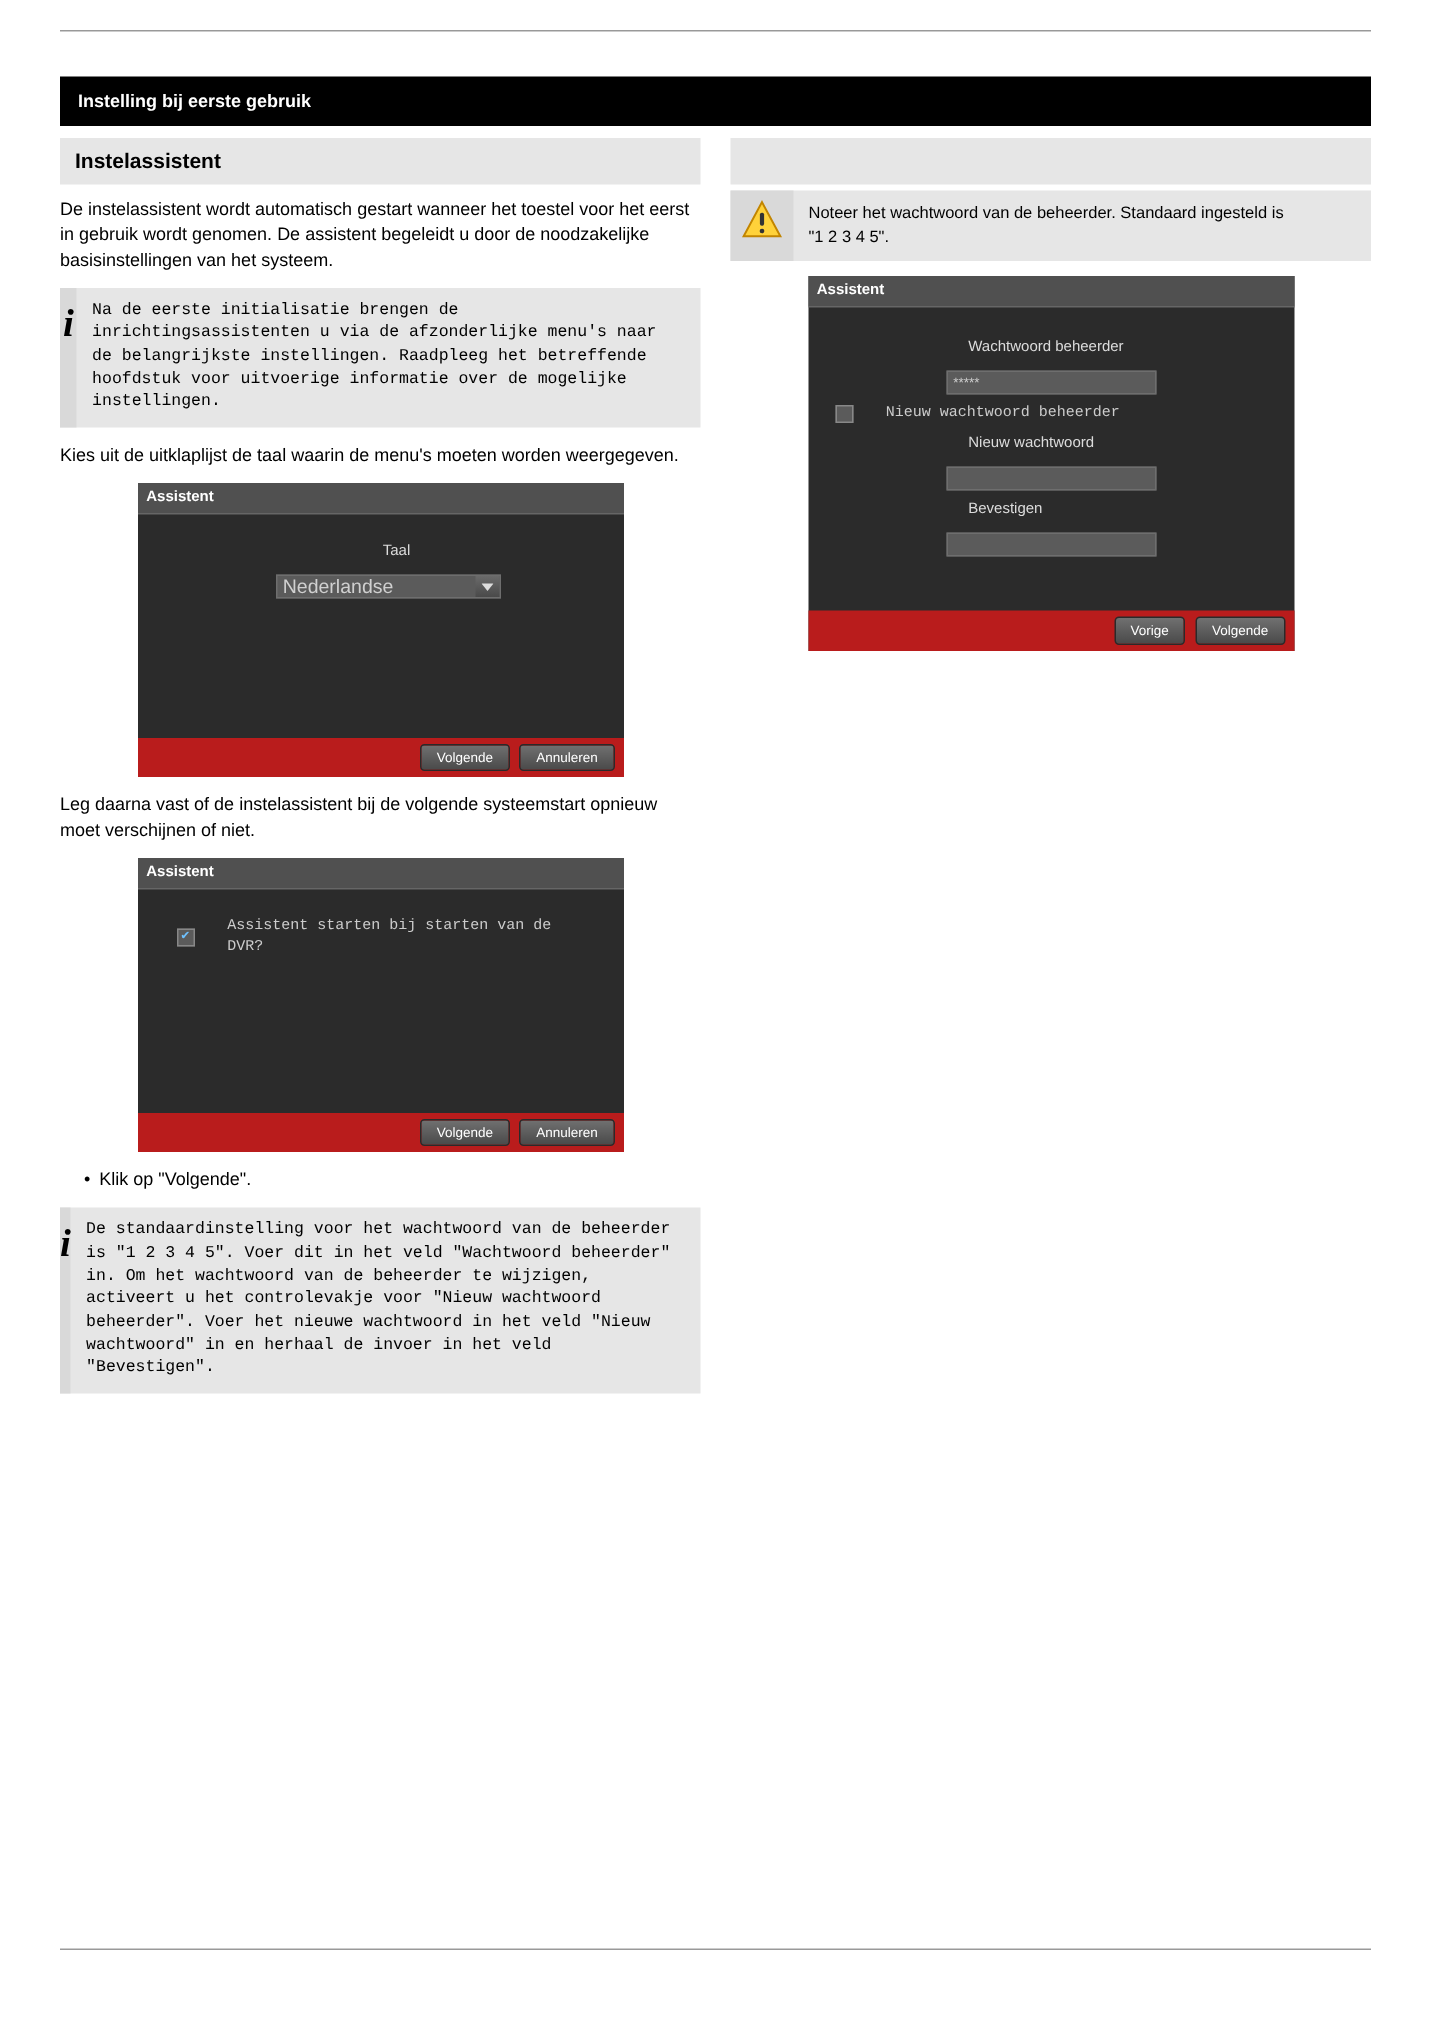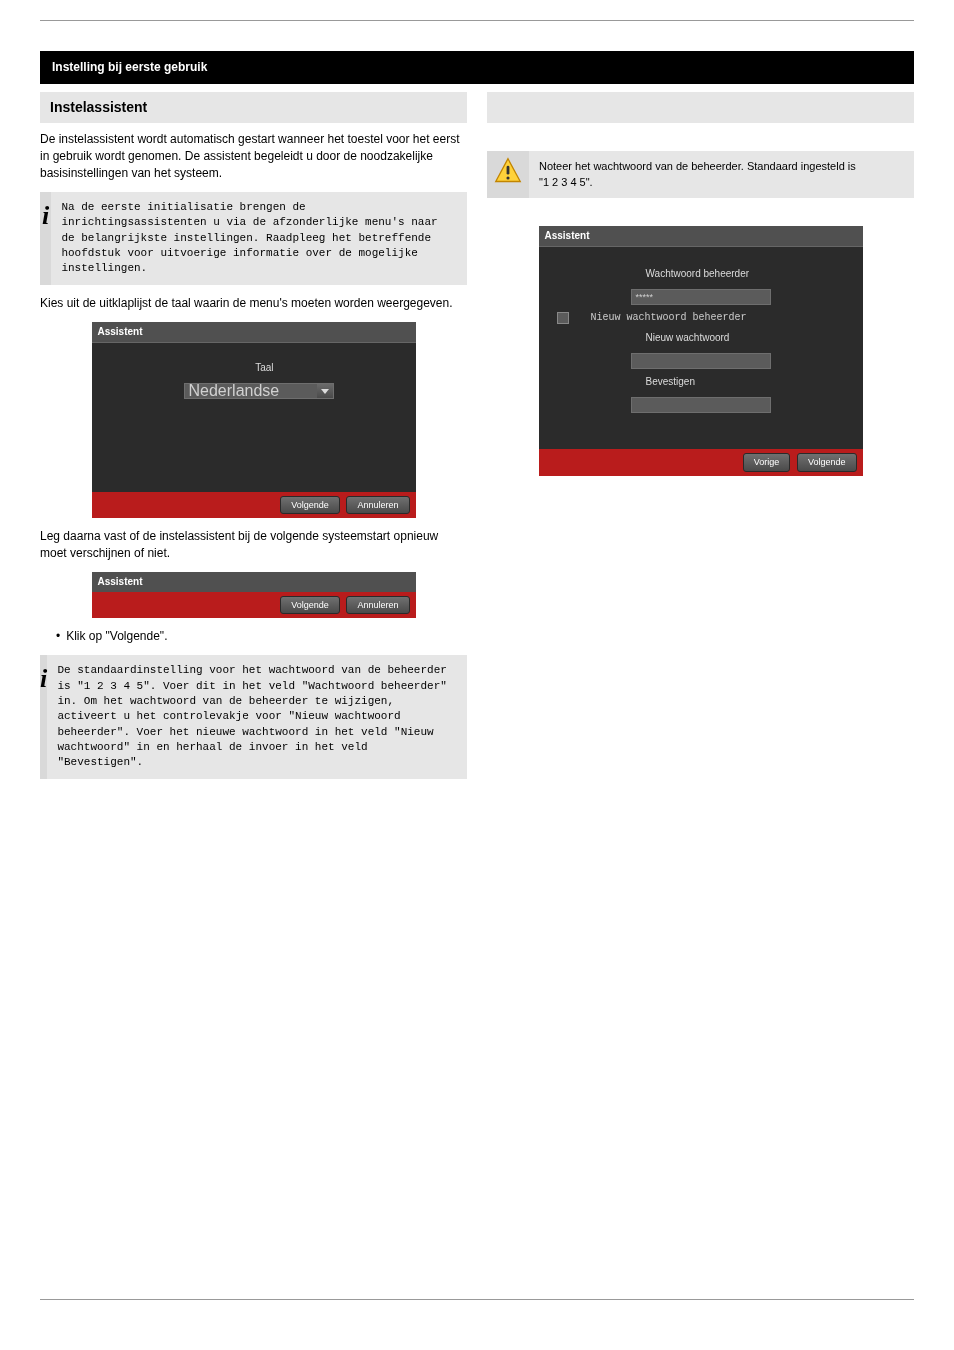--- a/index.html
+++ b/index.html
@@ -7,38 +7,38 @@
   .page { border-top: 1px solid #999; border-bottom: 1px solid #999; padding-top: 10px; padding-bottom: 10px; min-height: 1280px; position: relative; }
   .section-bar { background: #000; color: #fff; font-weight: bold; font-size: 12px; padding: 8px 12px; margin: 20px 0 8px 0; }
   .columns { display: flex; gap: 20px; }
   .col { flex: 1; }
   .subhead { background: #e6e6e6; font-weight: bold; font-size: 14px; padding: 6px 10px; margin-bottom: 3px; }
   .para { margin: 8px 0; }
   .note-box { display: flex; background: #e6e6e6; margin: 10px 0; }
   .note-icon-cell { width: 42px; background: #d9d9d9; display: flex; align-items: flex-start; justify-content: center; padding-top: 6px; }
   .note-icon { font-family: Georgia, serif; font-weight: bold; font-size: 26px; font-style: italic; }
   .note-text { padding: 8px 10px; font-size: 11px; font-family: Liberation Mono, monospace; }
-  .warn-box { display: flex; background: #e6e6e6; margin: 28px 0; }
+  .warn-box { display: flex; background: #e6e6e6; margin: 4px 0; }
   .warn-icon-cell { width: 42px; background: #d9d9d9; display: flex; align-items: flex-start; justify-content: center; padding-top: 6px; }
   .warn-text { padding: 8px 10px; font-size: 11px; }
   .warn-icon { width: 28px; height: 28px; }
   .bullet { margin: 6px 0 6px 16px; }
   .bullet::before { content: "•"; margin-right: 6px; }
 
   
   .dvr-dialog { width: 324px; margin: 10px auto; background: #2b2b2b; font-size: 10px; color: #ccc; }
   .dvr-title { background: #505050; color: #fff; padding: 3px 6px; font-size: 10px; font-weight: bold; }
   .dvr-body { border-top: 1px solid #666; padding: 12px 18px 30px 18px; min-height: 150px; }
   .dvr-foot { background: #b91c1c; padding: 4px 6px; text-align: right; }
   .dvr-btn { display: inline-block; background: linear-gradient(#707070,#4a4a4a); color: #fff; font-size: 9px; padding: 2px 10px; border-radius: 3px; margin-left: 4px; border: 1px solid #2a2a2a; }
   .dvr-row { display: flex; align-items: center; margin: 6px 0; gap: 8px; flex-direction: column; }
   .dvr-label { color: #dcdcdc; font-size: 10px; min-width: 110px; text-align: right; }
   .dvr-label-left { color: #dcdcdc; font-size: 10px; min-width: 110px; text-align: left; }
   .dvr-input { background: #5b5b5b; height: 16px; width: 140px; border: 1px solid #6e6e6e; color: #d0d0d0; font-size: 9px; padding-left: 4px; line-height: 14px; }
-  .dvr-select { background: #5b5b5b; height: 16px; width: 150px; border: 1px solid #6e6e6e; color: #d0d0d0; font-size: 16px; padding: 0 18px 0 4px; position: relative; display: inline-block; line-height: 14px; }
+  .dvr-select { background: #5b5b5b; height: 16px; width: 150px; border: 1px solid #6e6e6e; color: #d0d0d0; font-size: 13px; padding: 0 18px 0 4px; position: relative; display: inline-block; line-height: 14px; }
   .dvr-select-arrow { position: absolute; right: 0; top: 0; bottom: 0; width: 16px; background: linear-gradient(#6a6a6a,#4a4a4a); display: flex; align-items: center; justify-content: center; }
   .dvr-check { width: 12px; height: 12px; background: #5b5b5b; border: 1px solid #888; display: inline-flex; align-items: center; justify-content: center; }
   .dvr-check.checked::after { content: "✔"; color: #6ec1ff; font-size: 9px; line-height: 1; }
   .dvr-checkrow { display: flex; align-items: center; gap: 22px; margin: 6px 0; font-family: Liberation Mono, monospace; }
   .footer { position: absolute; bottom: 0; left: 0; right: 0; display: flex; justify-content: space-between; color: #666; font-size: 11px; padding-top: 6px; }
 </style>
 </head>
 <body>
 
 <div class="page">
@@ -79,20 +79,26 @@
         <div class="dvr-foot">
           <span class="dvr-btn">Volgende</span>
           <span class="dvr-btn">Annuleren</span>
         </div>
       </div>
 
       <div class="para">Leg daarna vast of de instelassistent bij de volgende systeemstart opnieuw moet verschijnen of niet.</div>
 
       <div class="dvr-dialog">
         <div class="dvr-title">Assistent</div>
+        <div class="dvr-body">
+          <div class="dvr-checkrow" style="margin-left:8px;">
+            <span class="dvr-check checked"></span>
+            <span>Assistent starten bij starten van de DVR?</span>
+          </div>
+        </div>
         <div class="dvr-foot">
           <span class="dvr-btn">Volgende</span>
           <span class="dvr-btn">Annuleren</span>
         </div>
       </div>
 
       <div class="bullet">Klik op "Volgende".</div>
 
       <div class="note-box">
         <div class="note-icon-cell">

